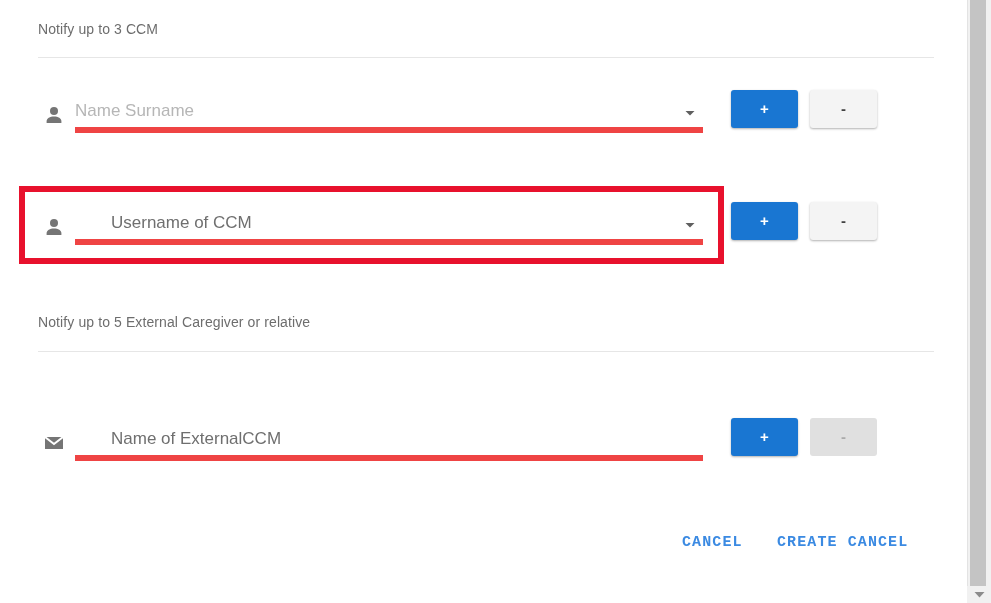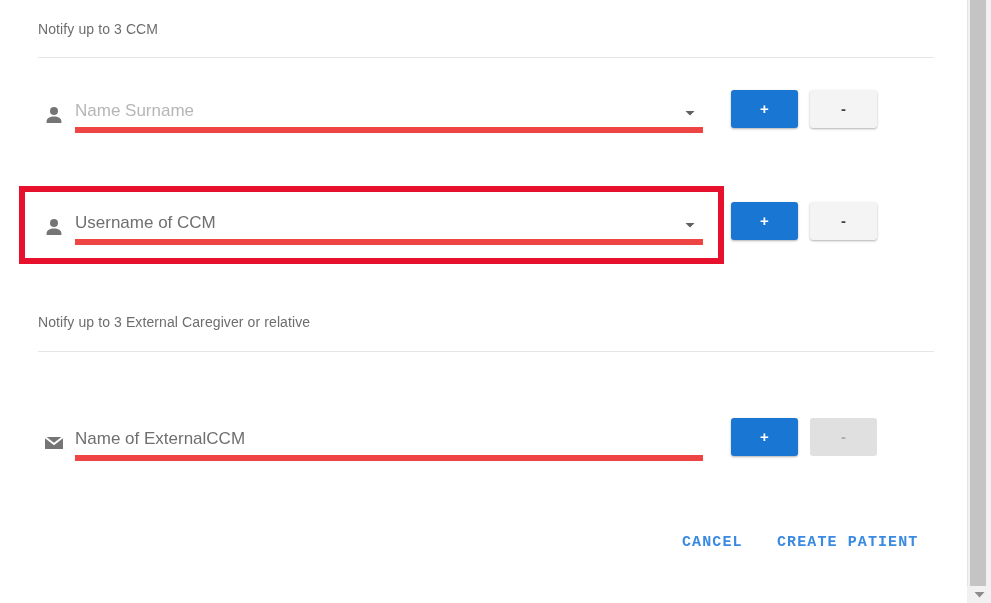--- a/index.html
+++ b/index.html
@@ -118,21 +118,21 @@
   }
   .field-text {
     position: absolute;
     left: 0;
     bottom: 6px;
     font-size: 17px;
     line-height: 20px;
     white-space: nowrap;
   }
   .ph-light { color: #b6b6b6; }
-  .ph-dark  { color: #6f6f6f; }
+  .ph-dark  { color: #6f6f6f; margin-left: 36px; }
 
   .caret-icon {
     position: absolute;
     right: 7px;
     bottom: 8px;
     width: 12px;
     height: 12px;
   }
   .caret-icon svg { display: block; }
 
@@ -235,39 +235,39 @@
         <span class="caret-icon">
           <svg width="12" height="12" viewBox="0 0 12 12" aria-hidden="true">
             <path d="M1.5 4 L6 8.5 L10.5 4 Z" fill="#5f5f5f"></path>
           </svg>
         </span>
       </div>
       <button class="btn btn-add" style="left:731px; top:1px">+</button>
       <button class="btn btn-remove" style="left:810px; top:1px">-</button>
     </div>
 
-    <div class="section-label" style="top:314px">Notify up to 3 External Caregiver or relative</div>
+    <div class="section-label" style="top:314px">Notify up to 5 External Caregiver or relative</div>
     <div class="divider" style="top:351px"></div>
 
     <div class="field-row" style="top:417px">
       <span class="field-icon">
         <svg width="24" height="24" viewBox="0 0 24 24" fill="currentColor" aria-hidden="true">
           <path d="M3 6h18v12H3z"></path>
           <path d="M3 6l9 7 9-7" fill="none" stroke="#ffffff" stroke-width="2"></path>
         </svg>
       </span>
       <div class="field-control">
         <span class="field-text ph-dark">Name of ExternalCCM</span>
       </div>
       <button class="btn btn-add" style="left:731px; top:1px">+</button>
       <button class="btn btn-remove is-disabled" style="left:810px; top:1px">-</button>
     </div>
 
     <button class="action-btn" style="left:682px; top:534px">CANCEL</button>
-    <button class="action-btn" style="left:777px; top:534px">CREATE PATIENT</button>
+    <button class="action-btn" style="left:777px; top:534px">CREATE CANCEL</button>
 
     <div class="highlight-box"></div>
   </div>
 
   <div class="backdrop-strip"></div>
   <div class="scroll-gutter"></div>
   <div class="scroll-thumb"></div>
   <div class="scroll-arrow">
     <span>
       <svg width="11" height="7" viewBox="0 0 11 7" aria-hidden="true">

